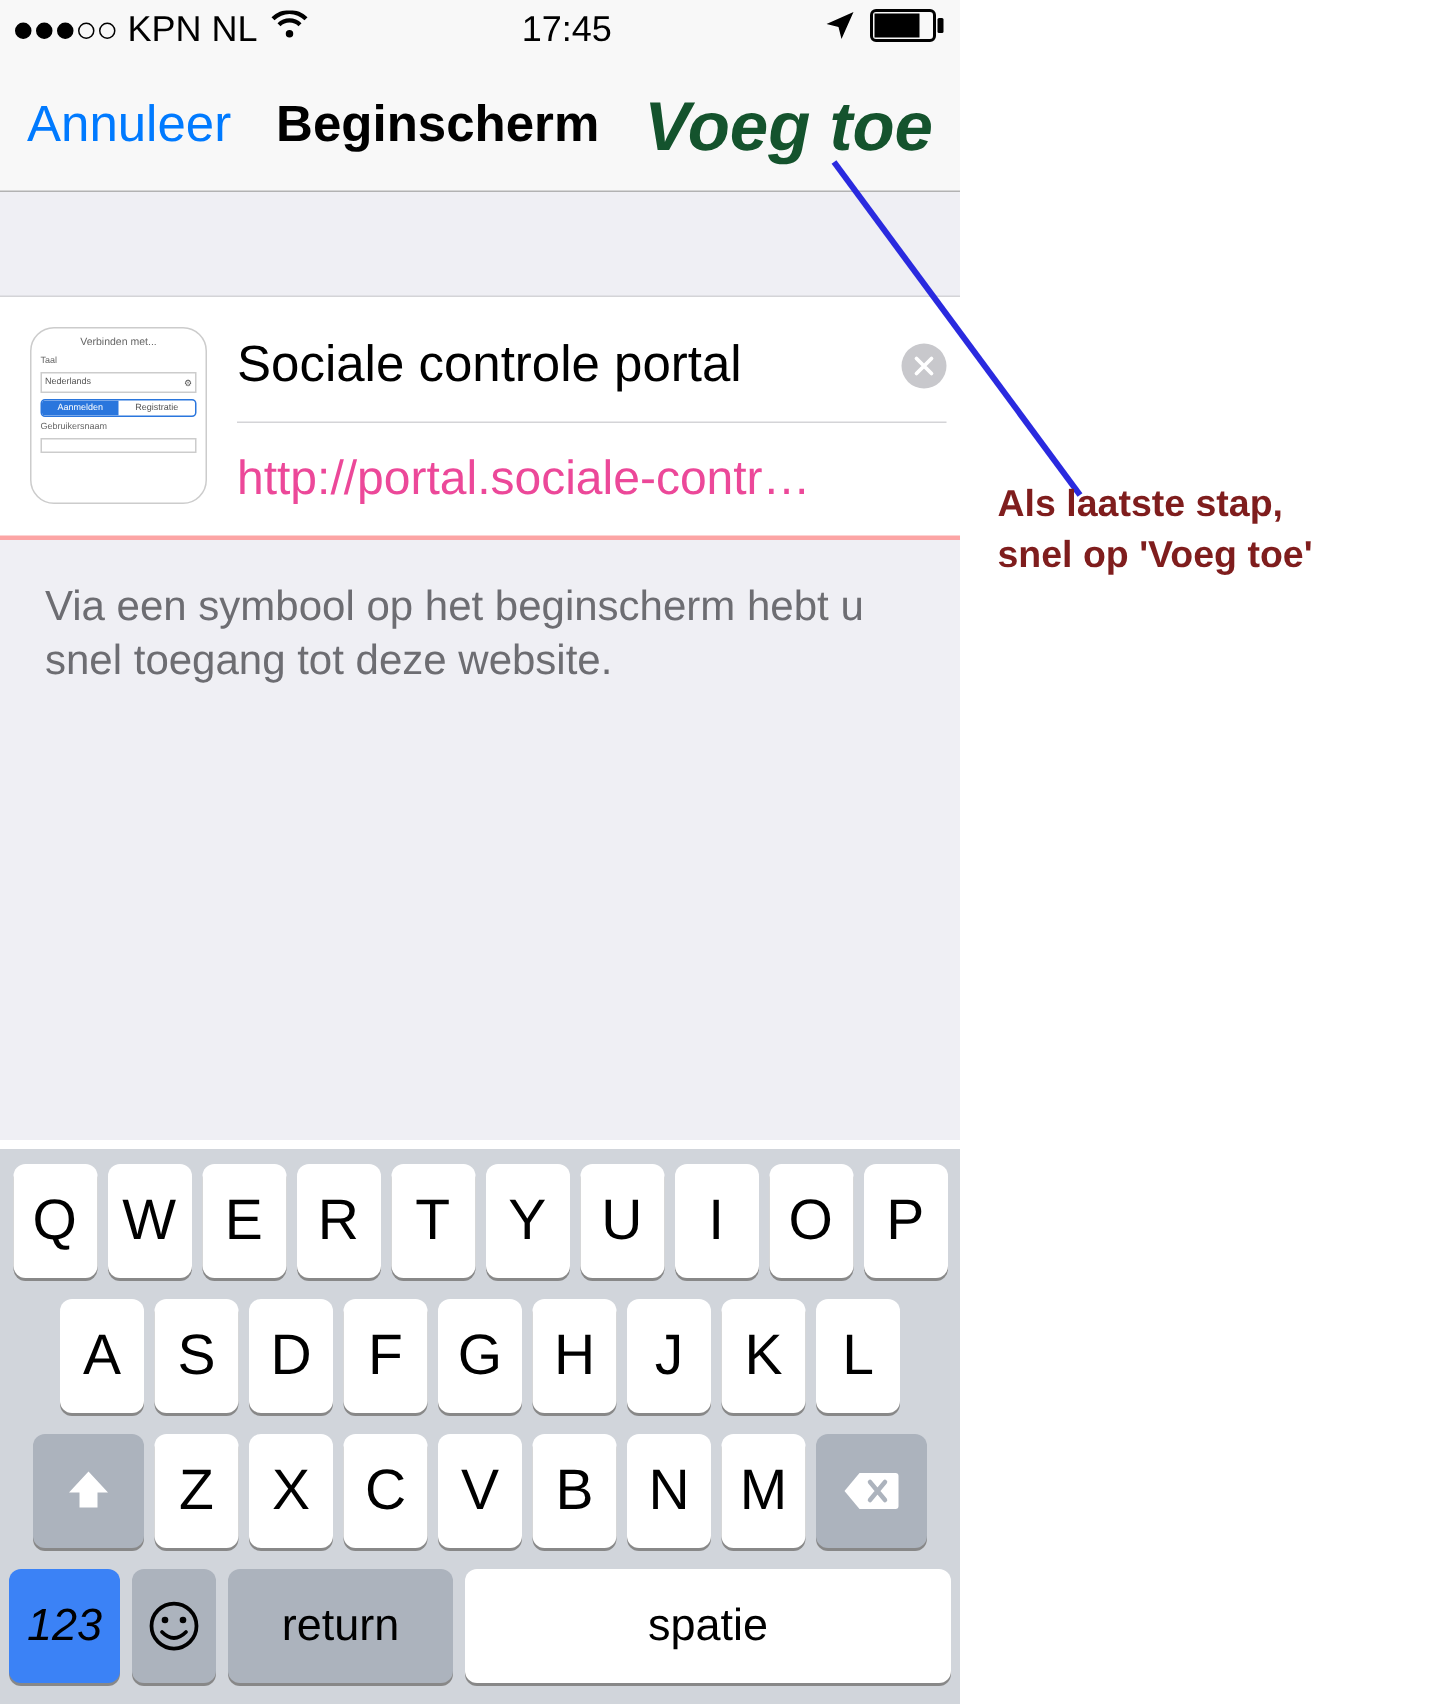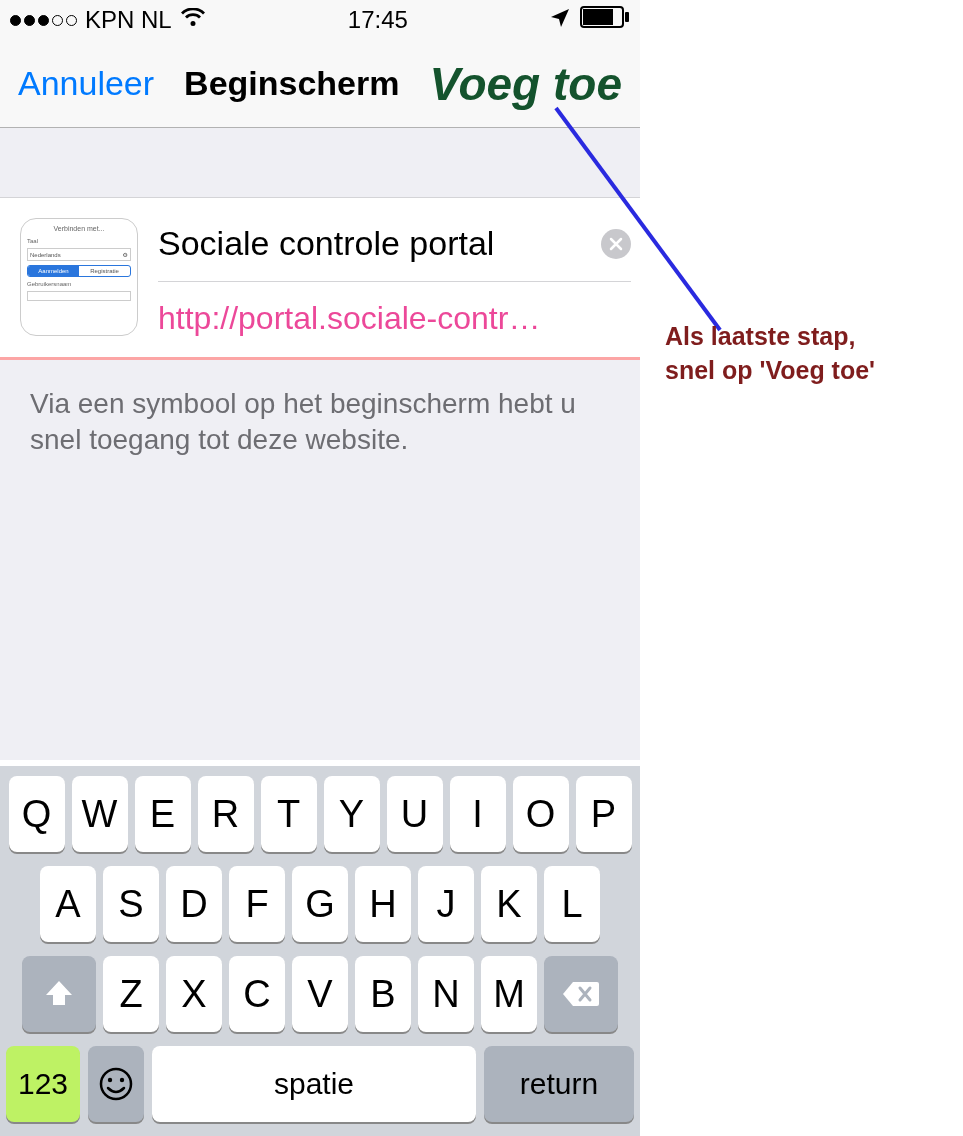--- a/index.html
+++ b/index.html
@@ -107,21 +107,21 @@
     display: flex; align-items: center; justify-content: center;
     font-size: 38px;
     color: #000;
     flex: 0 0 56px;
   }
   .krow.row2 { padding: 0 32px; }
   .key.mod { background: #acb3bd; flex: 0 0 74px; }
   .key.mod svg{fill:#fff;}
   .krow.row4 .key { font-size: 30px;}
   .krow.row4 { margin-bottom: 6px; gap:8px;}
-  .key.k123 { background:#bef264; flex:0 0 74px; font-size:30px;}
+  .key.k123 { background:#3b82f6; flex:0 0 74px; font-size:30px;font-style:italic;}
   .key.emoji{ background:#acb3bd; flex:0 0 56px;}
   .key.space{ flex:1;}
   .key.return{ background:#acb3bd; flex:0 0 150px;}
   
   .annotation {
     position: absolute;
     left: 665px;
     top: 320px;
     font-size: 25px;
     font-weight: 700;
@@ -258,22 +258,22 @@
     <div class="krow row4">
       <div class="key k123">123</div>
       <div class="key emoji">
         <svg width="36" height="36" viewBox="0 0 36 36">
             <circle cx="18" cy="18" r="15" fill="none" stroke="#000" stroke-width="2.5"></circle>
             <circle cx="12" cy="14" r="2.2" fill="#000"></circle>
             <circle cx="24" cy="14" r="2.2" fill="#000"></circle>
             <path d="M10 22q8 8 16 0" fill="none" stroke="#000" stroke-width="2.5" stroke-linecap="round"></path>
           </svg>
       </div>
+      <div class="key return">return</div>
       <div class="key space">spatie</div>
-      <div class="key return">return</div>
     </div>
   </div>
 </div>
 
 <svg class="arrow-line" width="963" height="1136" style="left:0;top:0">
   <line x1="556" y1="108" x2="720" y2="330" stroke="#2a2adf" stroke-width="4"></line>
 </svg>
 <div class="annotation">
   <div>Als laatste stap,</div>
   <div>snel op 'Voeg toe'</div>

